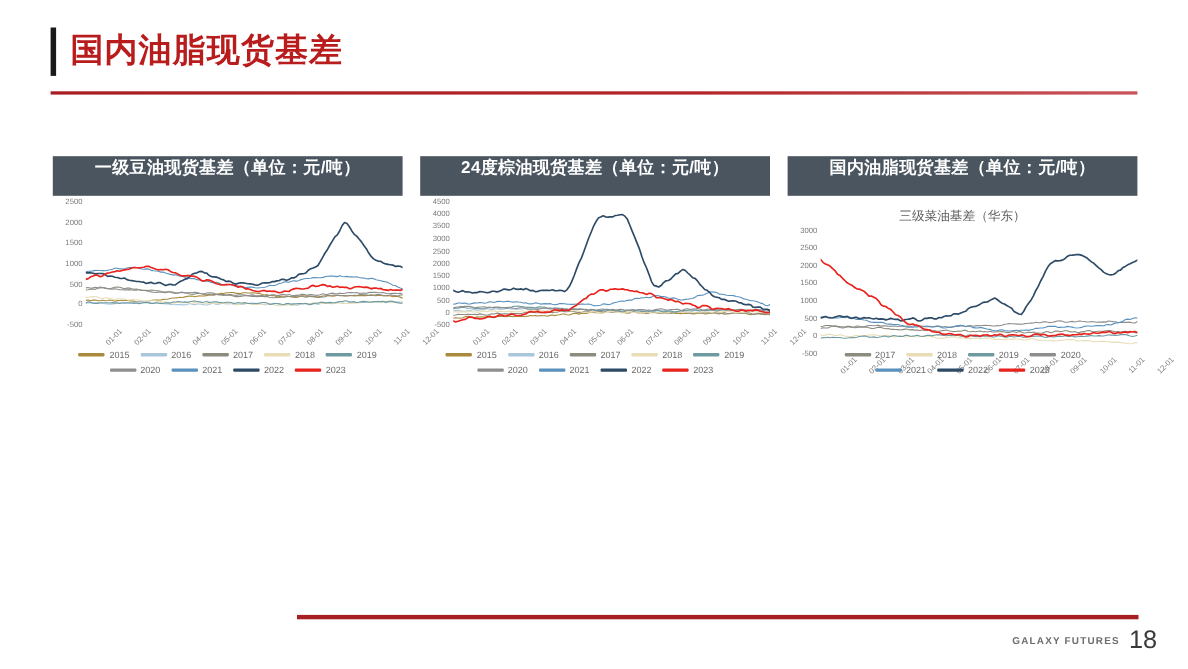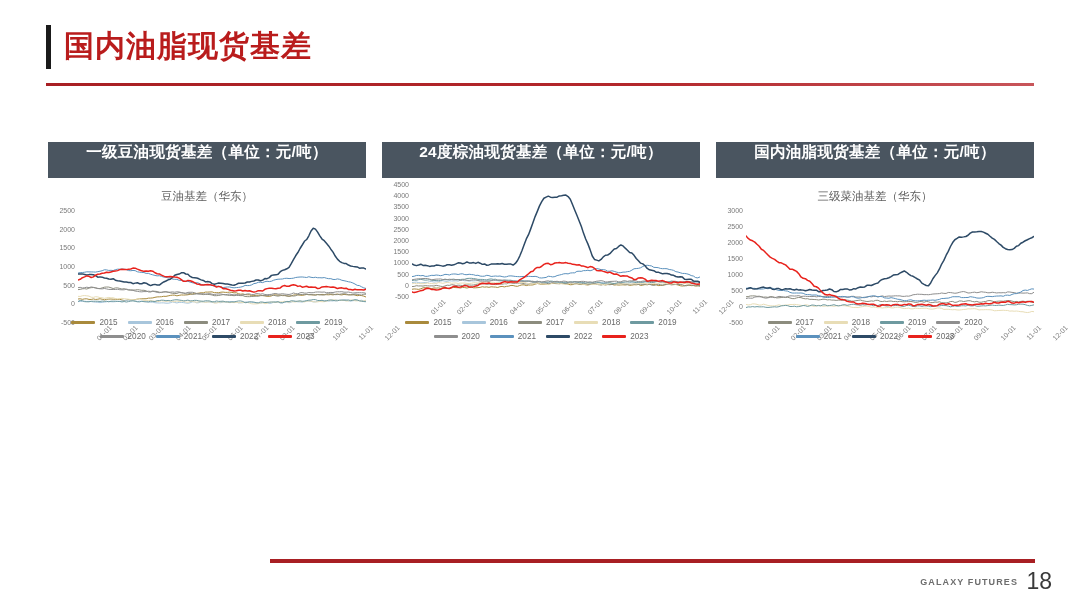--- a/index.html
+++ b/index.html
@@ -191,21 +191,20 @@
     <div class="title-accent"></div>
     <div id="page-title">国内油脂现货基差</div>
     <div class="header-rule"></div>
 
   </div>
 
   <div class="panel" id="panel-0">
     <div class="panel-header">
       <span class="panel-header-text">一级豆油现货基差（单位：元/吨）</span>
     </div>
-    <div class="panel-subtitle">豆油基差（华东）</div>
     <div class="chart-area">
         <div class="y-axis-holder">
           <div class="ytick" style="top: 0px; left: 30px; right: auto; transform: translate(-100%, -50%);">2500</div>
           <div class="ytick" style="top: 18.6667px; left: 30px; right: auto; transform: translate(-100%, -50%);">2000</div>
           <div class="ytick" style="top: 37.3333px; left: 30px; right: auto; transform: translate(-100%, -50%);">1500</div>
           <div class="ytick" style="top: 56px; left: 30px; right: auto; transform: translate(-100%, -50%);">1000</div>
           <div class="ytick" style="top: 74.6667px; left: 30px; right: auto; transform: translate(-100%, -50%);">500</div>
           <div class="ytick" style="top: 93.3333px; left: 30px; right: auto; transform: translate(-100%, -50%);">0</div>
           <div class="ytick" style="top: 112px; left: 30px; right: auto; transform: translate(-100%, -50%);">-500</div>
         </div>

